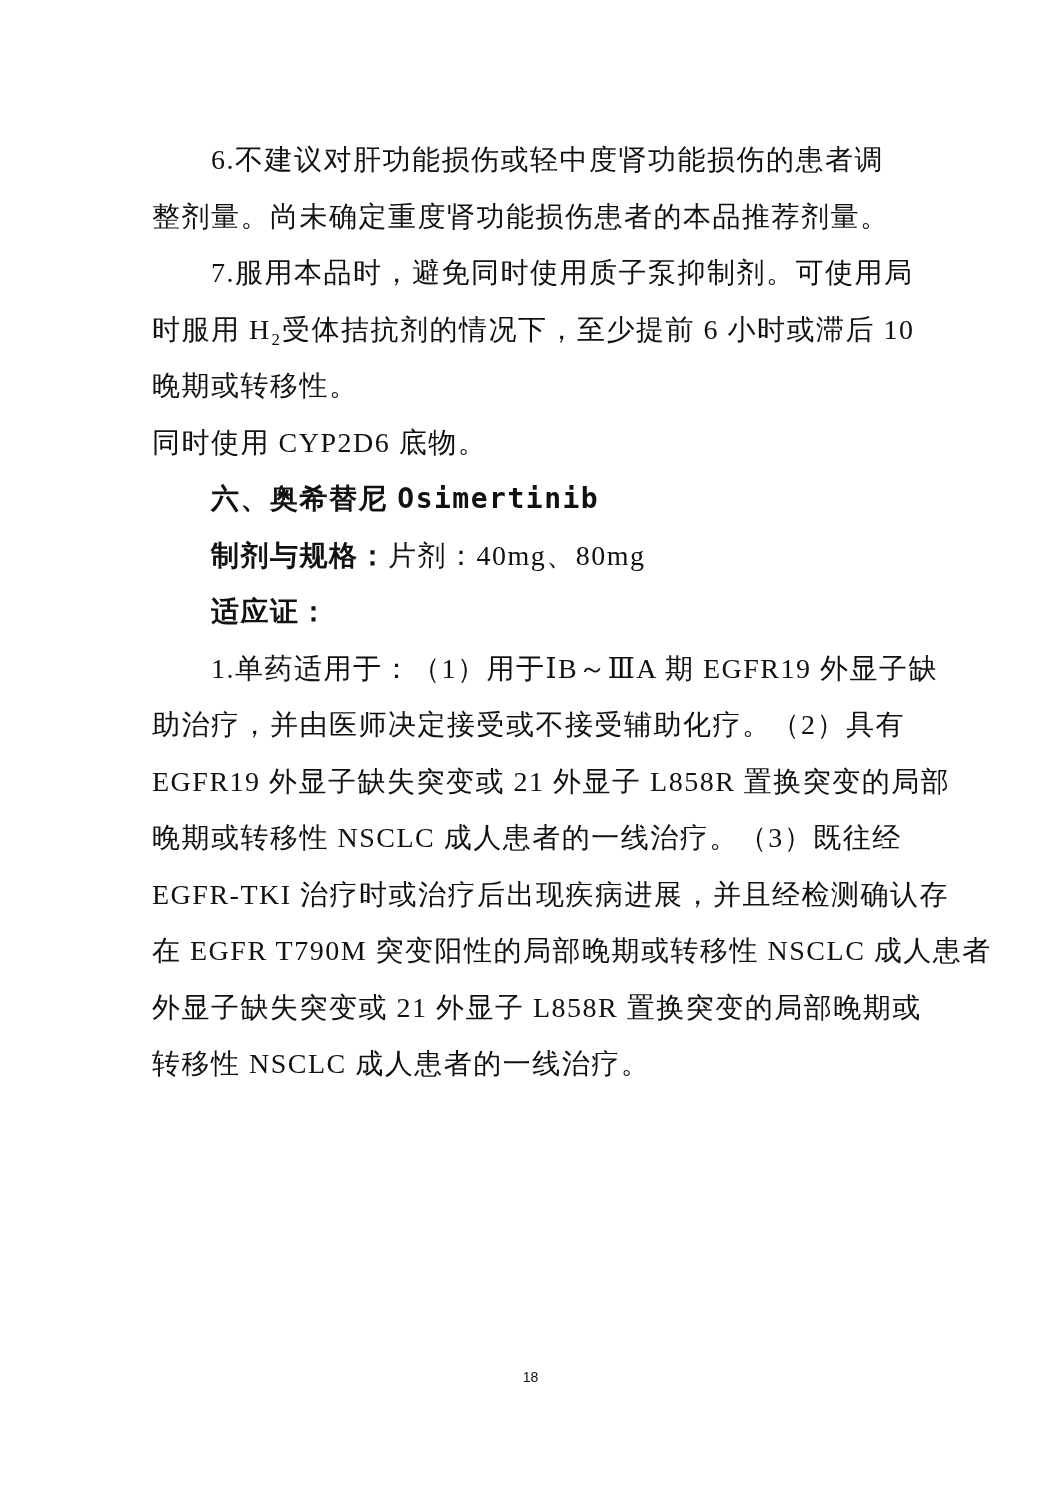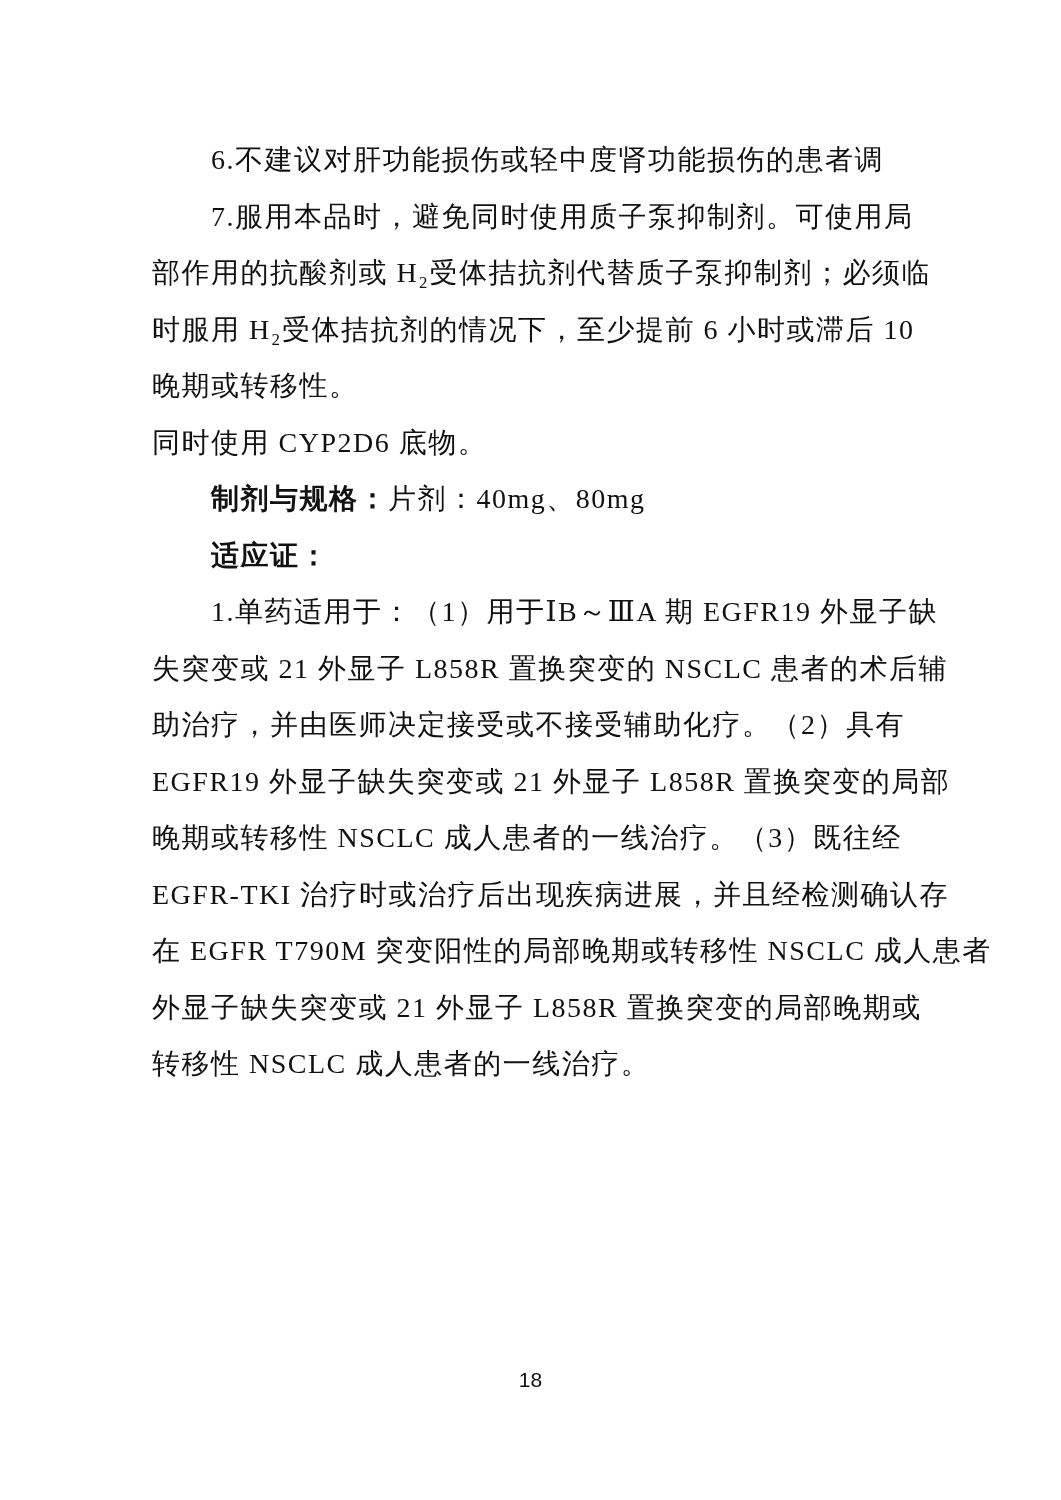--- a/index.html
+++ b/index.html
@@ -43,39 +43,39 @@
   }
   .page-footer {
     position: absolute;
     left: 0;
     top: 1368px;
     width: 100%;
     text-align: center;
   }
   .page-number {
     font-family: "Liberation Sans", "DejaVu Sans", sans-serif;
-    font-size: 21px;
+    font-size: 14px;
     color: #111111;
   }
 </style>
 </head>
 <body>
 
 <div class="page">
   <div class="content">
       <div class="line indent"><span class="">6.不建议对肝功能损伤或轻中度肾功能损伤的患者调</span></div>
+      <div class="line"><span class="">整剂量。尚未确定重度肾功能损伤患者的本品推荐剂量。</span></div>
       <div class="line indent"><span class="">7.服用本品时，避免同时使用质子泵抑制剂。可使用局</span></div>
-      <div class="line"><span class="">部作用的抗酸剂或 H₂受体拮抗剂代替质子泵抑制剂；必须临</span></div>
       <div class="line"><span class="">时服用 H₂受体拮抗剂的情况下，至少提前 6 小时或滞后 10</span></div>
       <div class="line"><span class="">晚期或转移性。</span></div>
       <div class="line"><span class="">同时使用 CYP2D6 底物。</span></div>
+      <div class="line indent"><span class="bold">六、奥希替尼 </span><span class="bold mono">Osimertinib</span></div>
       <div class="line indent"><span class="bold">制剂与规格：</span><span class="">片剂：40mg、80mg</span></div>
       <div class="line indent"><span class="bold">适应证：</span></div>
       <div class="line indent"><span class="">1.单药适用于：（1）用于ⅠB～ⅢA 期 EGFR19 外显子缺</span></div>
-      <div class="line"><span class="">失突变或 21 外显子 L858R 置换突变的 NSCLC 患者的术后辅</span></div>
       <div class="line"><span class="">助治疗，并由医师决定接受或不接受辅助化疗。（2）具有</span></div>
       <div class="line"><span class="">EGFR19 外显子缺失突变或 21 外显子 L858R 置换突变的局部</span></div>
       <div class="line"><span class="">晚期或转移性 NSCLC 成人患者的一线治疗。（3）既往经</span></div>
       <div class="line"><span class="">EGFR-TKI 治疗时或治疗后出现疾病进展，并且经检测确认存</span></div>
       <div class="line"><span class="">在 EGFR T790M 突变阳性的局部晚期或转移性 NSCLC 成人患者</span></div>
       <div class="line"><span class="">外显子缺失突变或 21 外显子 L858R 置换突变的局部晚期或</span></div>
       <div class="line"><span class="">转移性 NSCLC 成人患者的一线治疗。</span></div>
     </div>
   <div class="page-footer">
     <span class="page-number">18</span>

